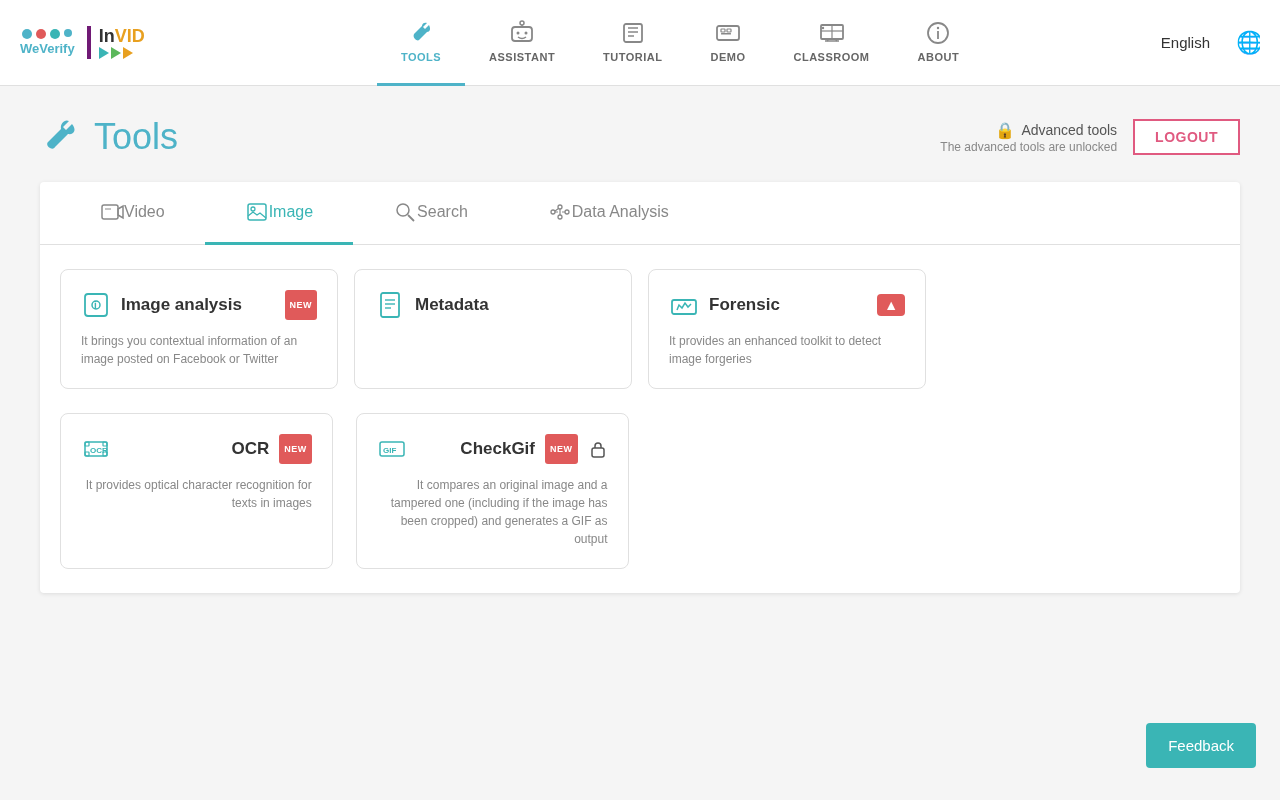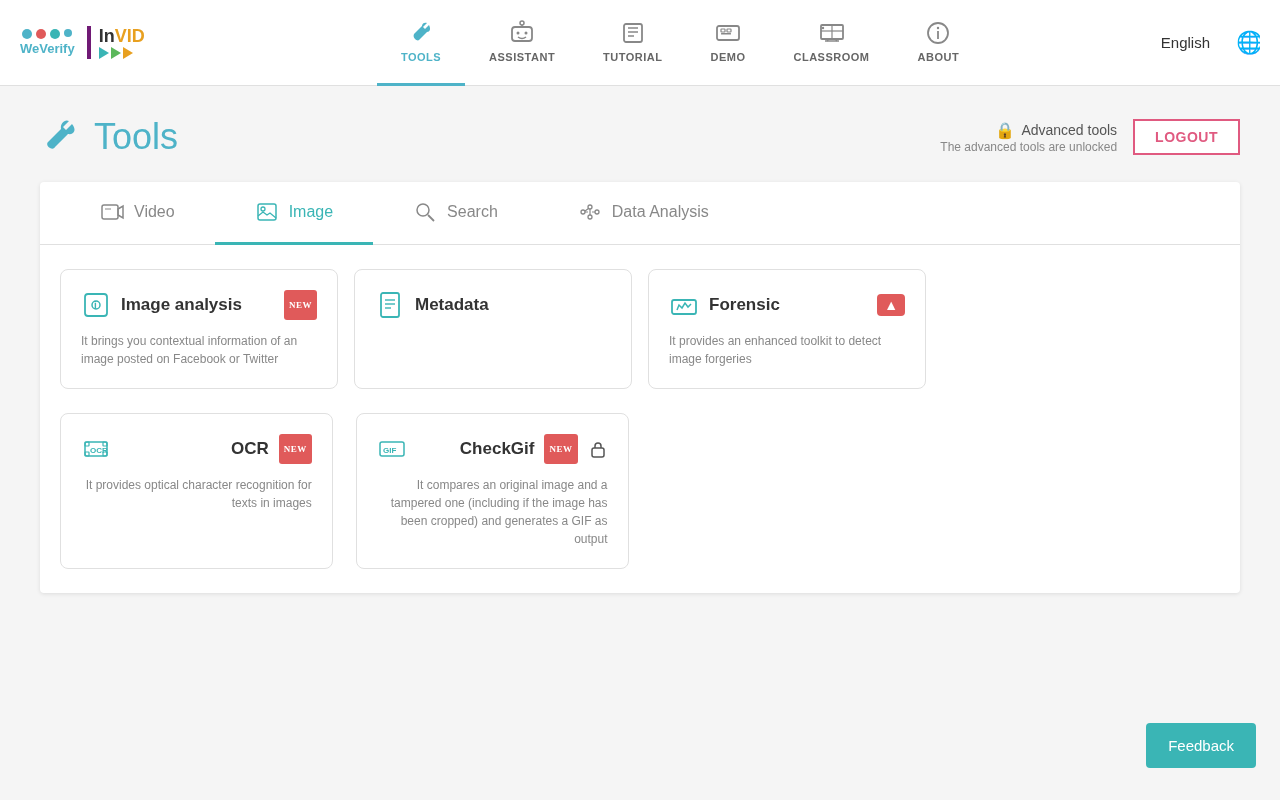--- a/index.html
+++ b/index.html
@@ -164,21 +164,20 @@
       overflow: hidden;
     }
     .tabs-header {
       display: flex;
       border-bottom: 1px solid #e0e0e0;
       padding: 0 20px;
     }
     .tab-item {
       display: flex;
       align-items: center;
-      gap: 10px;
       padding: 18px 40px;
       cursor: pointer;
       color: #888;
       font-size: 16px;
       border-bottom: 3px solid transparent;
       margin-bottom: -1px;
     }
     .tab-item.active {
       color: #3ab5b5;
       border-bottom: 3px solid #3ab5b5;
@@ -209,21 +208,20 @@
     .card-icon { font-size: 28px; color: #3ab5b5; }
     .card-title { font-size: 17px; font-weight: 600; color: #333; flex: 1; }
     .badge-new {
       background: #e05a5a;
       color: #fff;
       font-size: 9px;
       font-weight: bold;
       padding: 10px 5px;
       border-radius: 3px;
       letter-spacing: 0.5px;
-      font-family: Liberation Serif, serif;
     }
     .badge-update {
       background: #e05a5a;
       color: #fff;
       font-size: 16px;
       padding: 2px 6px;
       border-radius: 3px;
       display: flex;
       align-items: center;
       justify-content: center;

